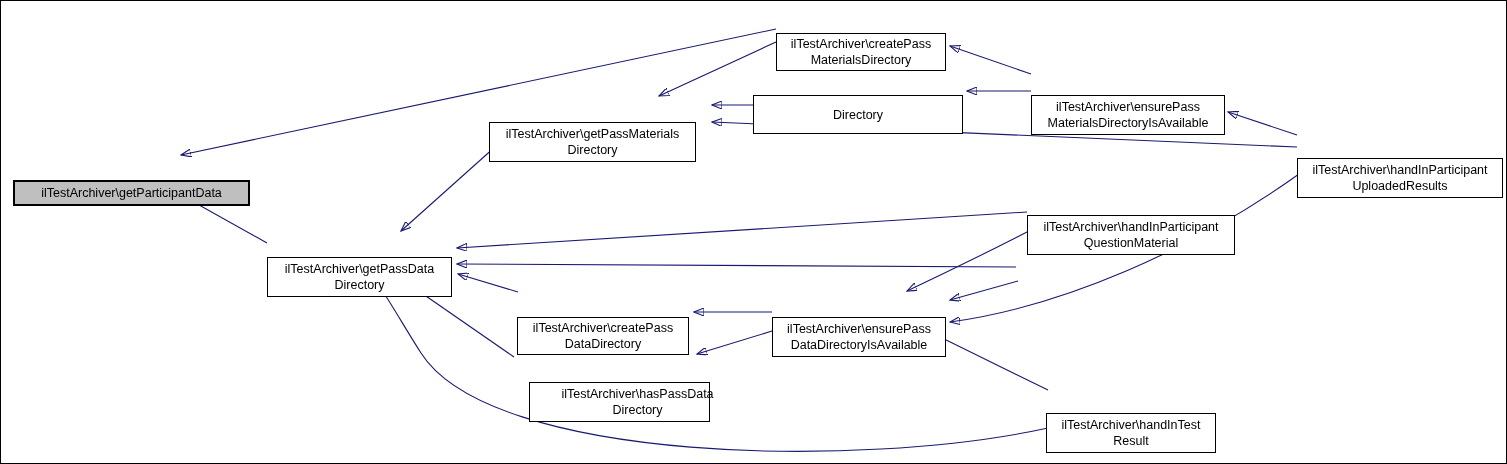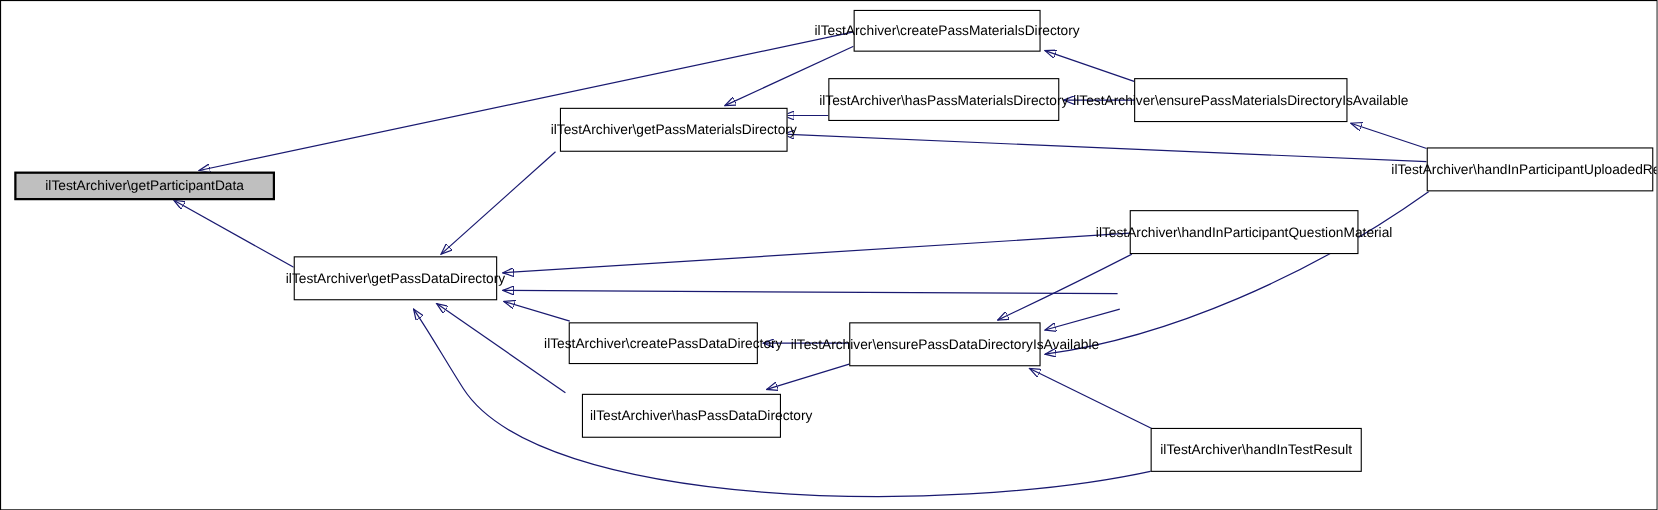--- a/index.html
+++ b/index.html
@@ -21,28 +21,30 @@
     fill:none;
     stroke:#191970;
     stroke-width:1.1;
   }
   .node {
     position:absolute;
     box-sizing:border-box;
     background:#ffffff;
     border:1px solid #000000;
     display:flex;
+    flex-direction:column;
     align-items:center;
     justify-content:center;
     text-align:center;
     font-size:12.5px;
     line-height:16px;
     color:#000000;
     cursor:pointer;
     white-space:nowrap;
+    margin-top:24px;
   }
   .node.highlighted {
     background:#bfbfbf;
     border-width:2px;
   }
 </style>
 </head>
 <body>
 
 <div id="canvas">
@@ -78,27 +80,26 @@
   <div class="node highlighted" style="left: 12px; top: 155px; width: 237px; height: 26px;">
     <span>ilTestArchiver\getParticipantData</span>
     <span></span>
   </div>
 
   <div class="node" style="left: 775px; top: 8px; width: 170px; height: 38px;">
     <span>ilTestArchiver\createPass</span>
     <span>MaterialsDirectory</span>
   </div>
 
-  <div class="node" style="left: 508px; top: 97px; width: 207px; height: 40px;">
+  <div class="node" style="left: 488px; top: 97px; width: 207px; height: 40px;">
     <span>ilTestArchiver\getPassMaterials</span>
     <span>Directory</span>
   </div>
 
   <div class="node" style="left: 752px; top: 70px; width: 210px; height: 39px;">
-    <span>ilTestArchiver\hasPassMaterials</span>
     <span>Directory</span>
   </div>
 
   <div class="node" style="left: 1030px; top: 70px; width: 194px; height: 40px;">
     <span>ilTestArchiver\ensurePass</span>
     <span>MaterialsDirectoryIsAvailable</span>
   </div>
 
   <div class="node" style="left: 1296px; top: 133px; width: 206px; height: 40px;">
     <span>ilTestArchiver\handInParticipant</span>
@@ -124,18 +125,18 @@
   <div class="node" style="left: 516px; top: 292px; width: 172px; height: 38px;">
     <span>ilTestArchiver\createPass</span>
     <span>DataDirectory</span>
   </div>
 
   <div class="node" style="left: 528px; top: 357px; width: 181px; height: 40px; padding-left: 36px;">
     <span>ilTestArchiver\hasPassData</span>
     <span>Directory</span>
   </div>
 
-  <div class="node" style="left: 1045px; top: 388px; width: 192px; height: 40px;">
+  <div class="node" style="left: 1045px; top: 388px; width: 170px; height: 40px;">
     <span>ilTestArchiver\handInTest</span>
     <span>Result</span>
   </div>
 
 </div>
 
 </body></html>

